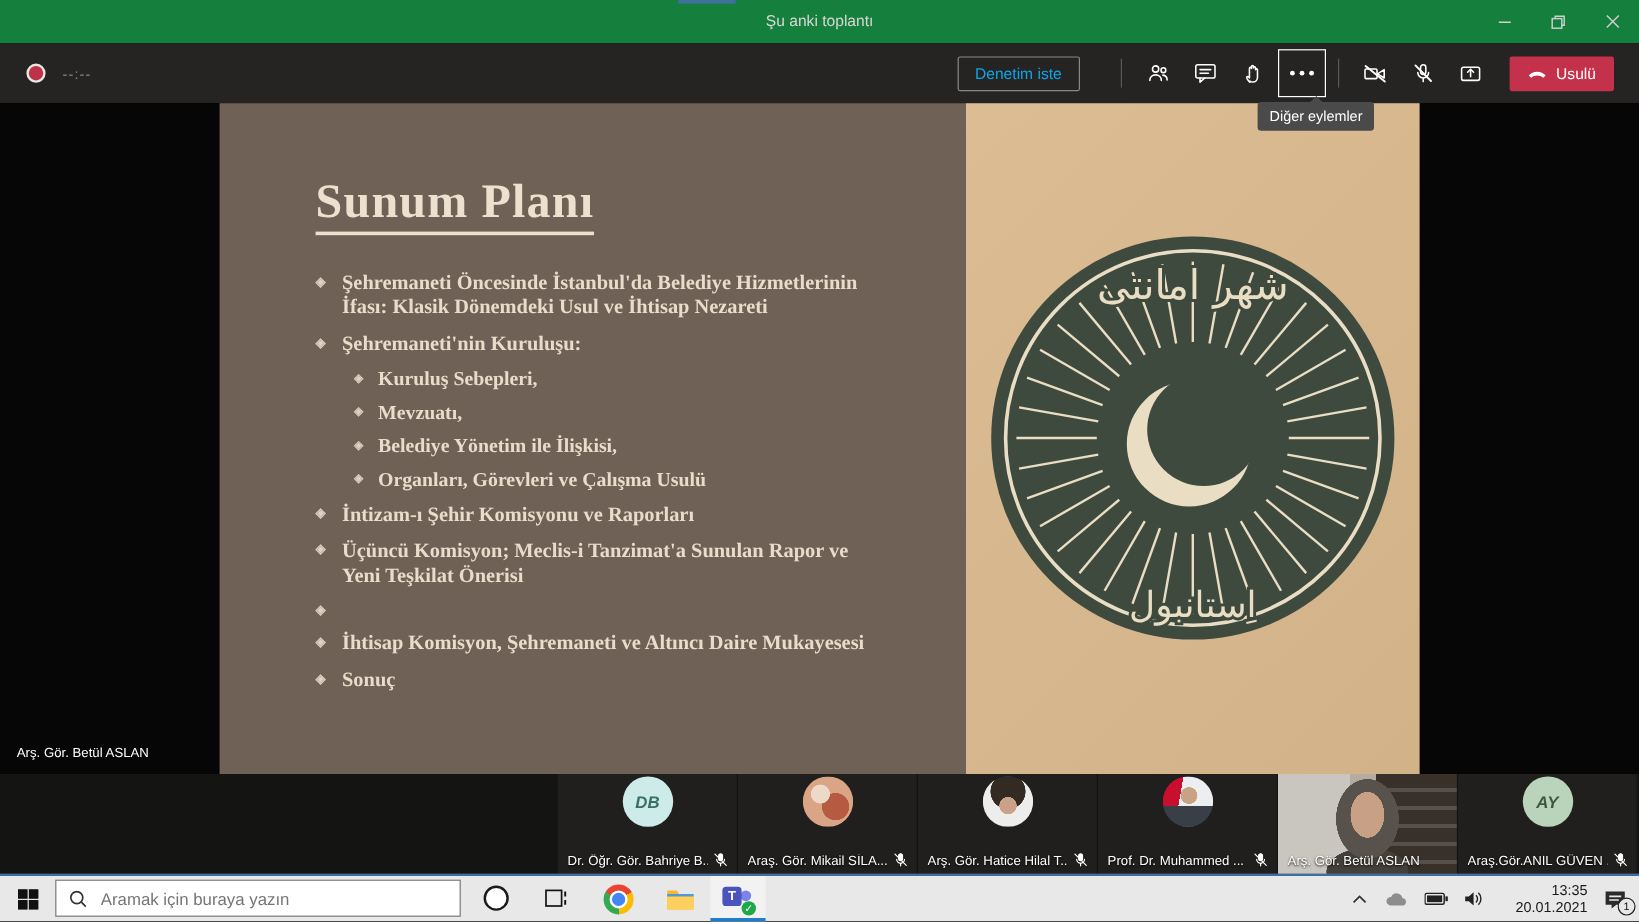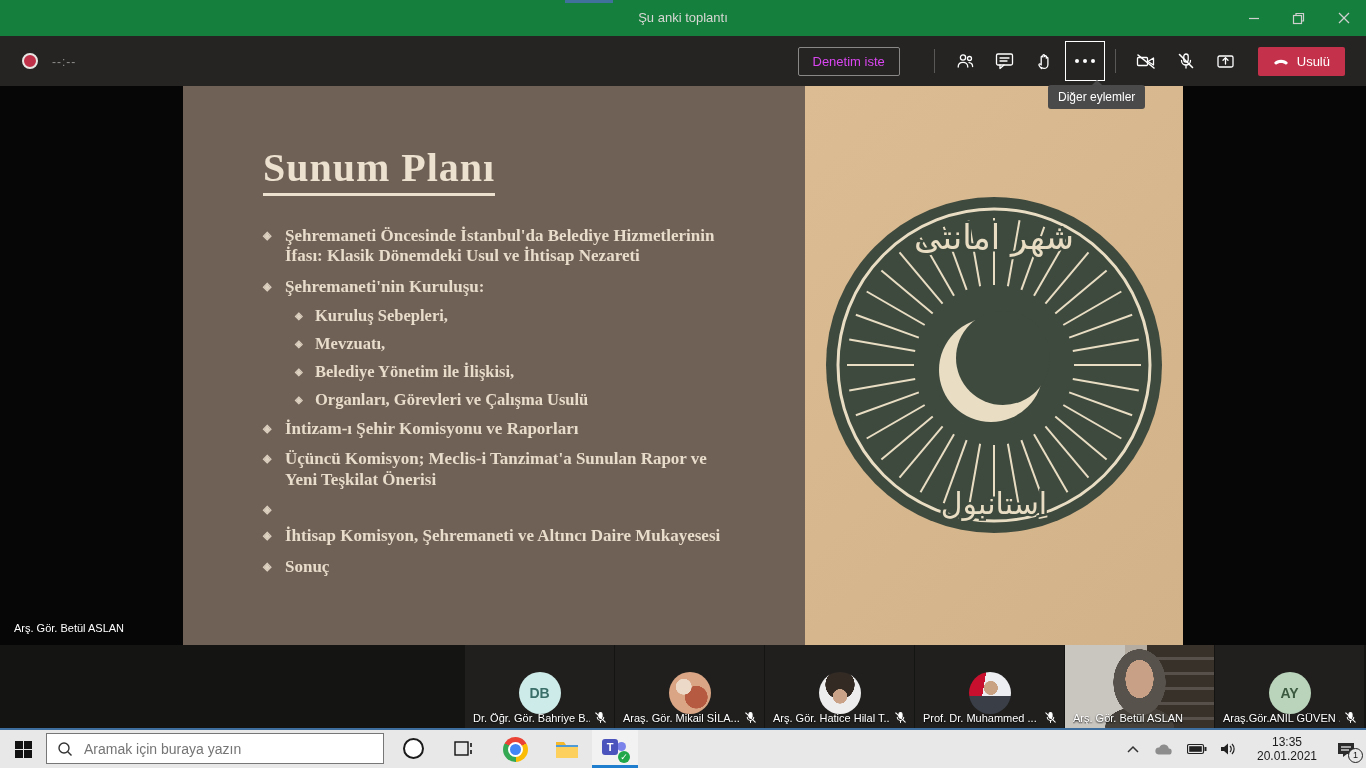--- a/index.html
+++ b/index.html
@@ -14,21 +14,21 @@
   .win-controls{position:absolute;right:0;top:0;height:36px;display:flex;}
   .win-btn{width:45px;height:36px;display:flex;align-items:center;justify-content:center;color:#cfcfcf;}
   .win-btn svg{stroke:#cfcfcf;fill:none;stroke-width:1.2;}
 
   
   .toolbar{position:absolute;left:0;top:36px;width:1366px;height:50px;background:#252423;}
   .rec-dot{position:absolute;left:22px;top:17px;width:12px;height:12px;border-radius:50%;
        background:#bf3049;border:2px solid #e8e6e3;}
   .timer{position:absolute;left:52px;top:19px;color:#8f8d8b;font-size:12px;letter-spacing:1px;}
   .tb-right{position:absolute;right:21px;top:0;height:50px;display:flex;align-items:center;}
-  .btn-request{background:transparent;border:1px solid #8a8886;border-radius:2px;color:#d946ef;
+  .btn-request{background:transparent;border:1px solid #8a8886;border-radius:2px;color:#0ea5e9;
        font-size:13px;padding:6px 14px;margin-right:24px;font-family:inherit;}
   .tb-sep{width:1px;height:24px;background:#5a5856;margin:0 10px;}
   .icon-btn{width:40px;height:40px;display:flex;align-items:center;justify-content:center;}
   .icon-btn svg{stroke:#ffffff;fill:none;stroke-width:1.3;stroke-linecap:round;stroke-linejoin:round;}
   .more-btn{border:1.5px solid #fff;box-sizing:border-box;display:flex;gap:4px;align-items:center;justify-content:center;}
   .more-btn i{width:4px;height:4px;border-radius:50%;background:#fff;}
   .btn-leave{background:#c4314b;border:none;border-radius:2px;color:#fff;font-size:13px;
        padding:7px 15px;margin-left:12px;display:flex;align-items:center;gap:8px;font-family:inherit;}
   .btn-leave svg{fill:#fff;}
   .tooltip{position:absolute;left:1048px;top:85px;background:#4a4a4a;color:#fff;font-size:12px;
@@ -54,22 +54,22 @@
   
   .strip{position:absolute;left:0;top:645px;width:1366px;height:85px;background:#141413;}
   .avatar-row{position:absolute;left:62px;top:645px;height:85px;display:flex;align-items:center;gap:33px;}
   .avatar{width:37px;height:37px;border-radius:50%;display:flex;align-items:center;justify-content:center;
        font-size:13px;font-weight:bold;}
   .ph-woman{background:
        radial-gradient(circle at 50% 40%, #c99f84 0 30%, transparent 31%),
        linear-gradient(180deg,#6e5138 0 45%, #9e5f92 72%, #84477a 100%);}
   .tiles{position:absolute;left:465px;top:645px;height:85px;display:flex;}
   .tile{width:149px;height:85px;margin-right:1px;background:#201f1e;position:relative;}
-  .tile-avatar{position:absolute;left:50%;top:27px;margin-left:-21px;width:42px;height:42px;border-radius:50%;
-       display:flex;align-items:center;justify-content:center;font-size:14px;font-weight:bold;}
+  .tile-avatar{position:absolute;left:50%;top:2px;margin-left:-21px;width:42px;height:42px;border-radius:50%;
+       display:flex;align-items:center;justify-content:center;font-size:14px;font-weight:bold;font-style:italic;}
   .ph-red{background:
        radial-gradient(circle at 35% 35%, #ecd9c8 0 20%, transparent 21%),
        radial-gradient(circle at 65% 60%, #b65a41 0 30%, transparent 31%), #d9a584;}
   .ph-portrait{background:
        radial-gradient(circle at 50% 58%, #c9a287 0 22%, transparent 23%),
        radial-gradient(circle at 50% 30%, #332a24 0 40%, transparent 41%), #ededed;}
   .ph-flag{background:
        radial-gradient(circle at 52% 38%, #c9a183 0 20%, transparent 21%),
        linear-gradient(180deg, transparent 58%, #3a3f47 58%),
        linear-gradient(100deg, #c8102e 0 35%, #eceef2 35%);}
@@ -102,21 +102,21 @@
   .chrome i{width:11px;height:11px;border-radius:50%;background:#4285f4;border:2.5px solid #fff;}
   .teams-btn{background:#f2f2f2;border-bottom:3px solid #1f7ece;box-sizing:border-box;}
   .teams-logo{position:relative;width:26px;height:24px;}
   .teams-logo .sq{position:absolute;left:0;top:3px;width:16px;height:16px;background:#4b53bc;border-radius:3px;
        color:#fff;font-size:11px;font-weight:bold;display:flex;align-items:center;justify-content:center;}
   .teams-logo .c1{position:absolute;right:2px;top:6px;width:9px;height:9px;border-radius:50%;background:#7b83eb;}
   .teams-logo .badge{position:absolute;right:-2px;bottom:-3px;width:12px;height:12px;border-radius:50%;
        background:#1fa74a;color:#fff;font-size:9px;line-height:12px;text-align:center;}
   .tray{position:absolute;right:0;top:730px;height:38px;display:flex;align-items:center;gap:13px;padding-right:10px;}
   .tray svg{display:block;}
-  .clock{text-align:center;font-size:12px;color:#1a1a1a;line-height:14px;width:72px;}
+  .clock{text-align:right;font-size:12px;color:#1a1a1a;line-height:14px;width:72px;}
   .action{position:relative;}
   .action .nbadge{position:absolute;right:-7px;bottom:-5px;width:15px;height:15px;border-radius:50%;
        background:#e8e8e8;border:1.5px solid #222;box-sizing:border-box;font-size:9px;line-height:12px;
        text-align:center;color:#111;}
 </style>
 </head>
 <body>
 
 <div id="app">
 

